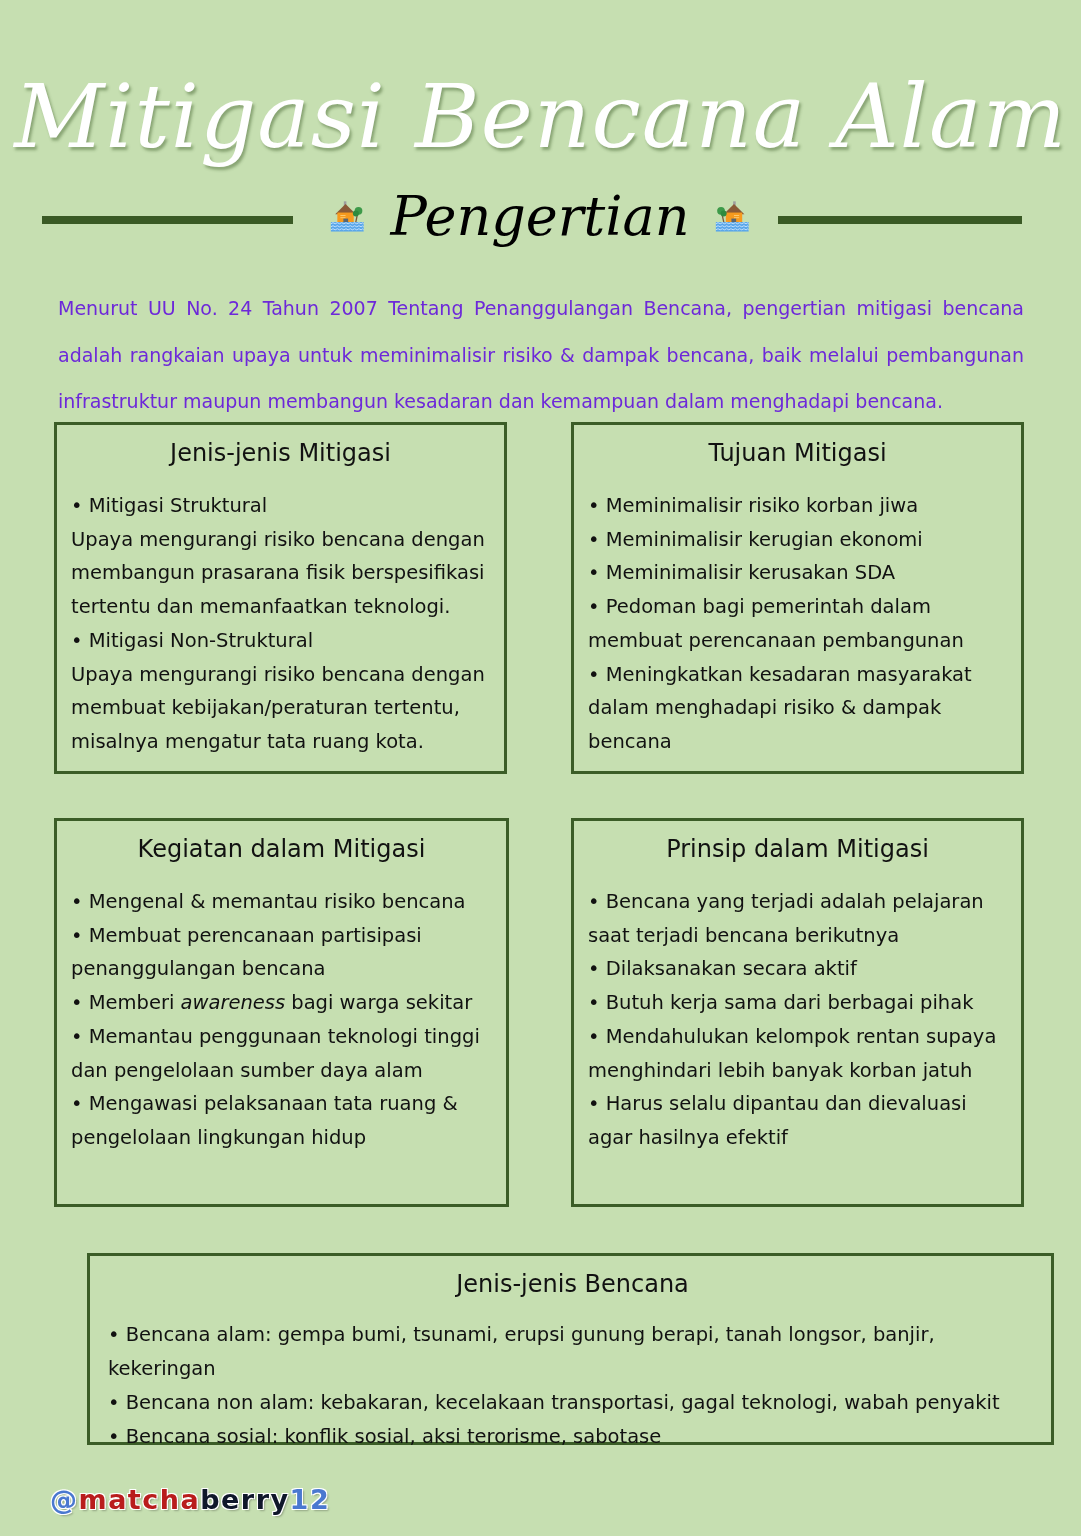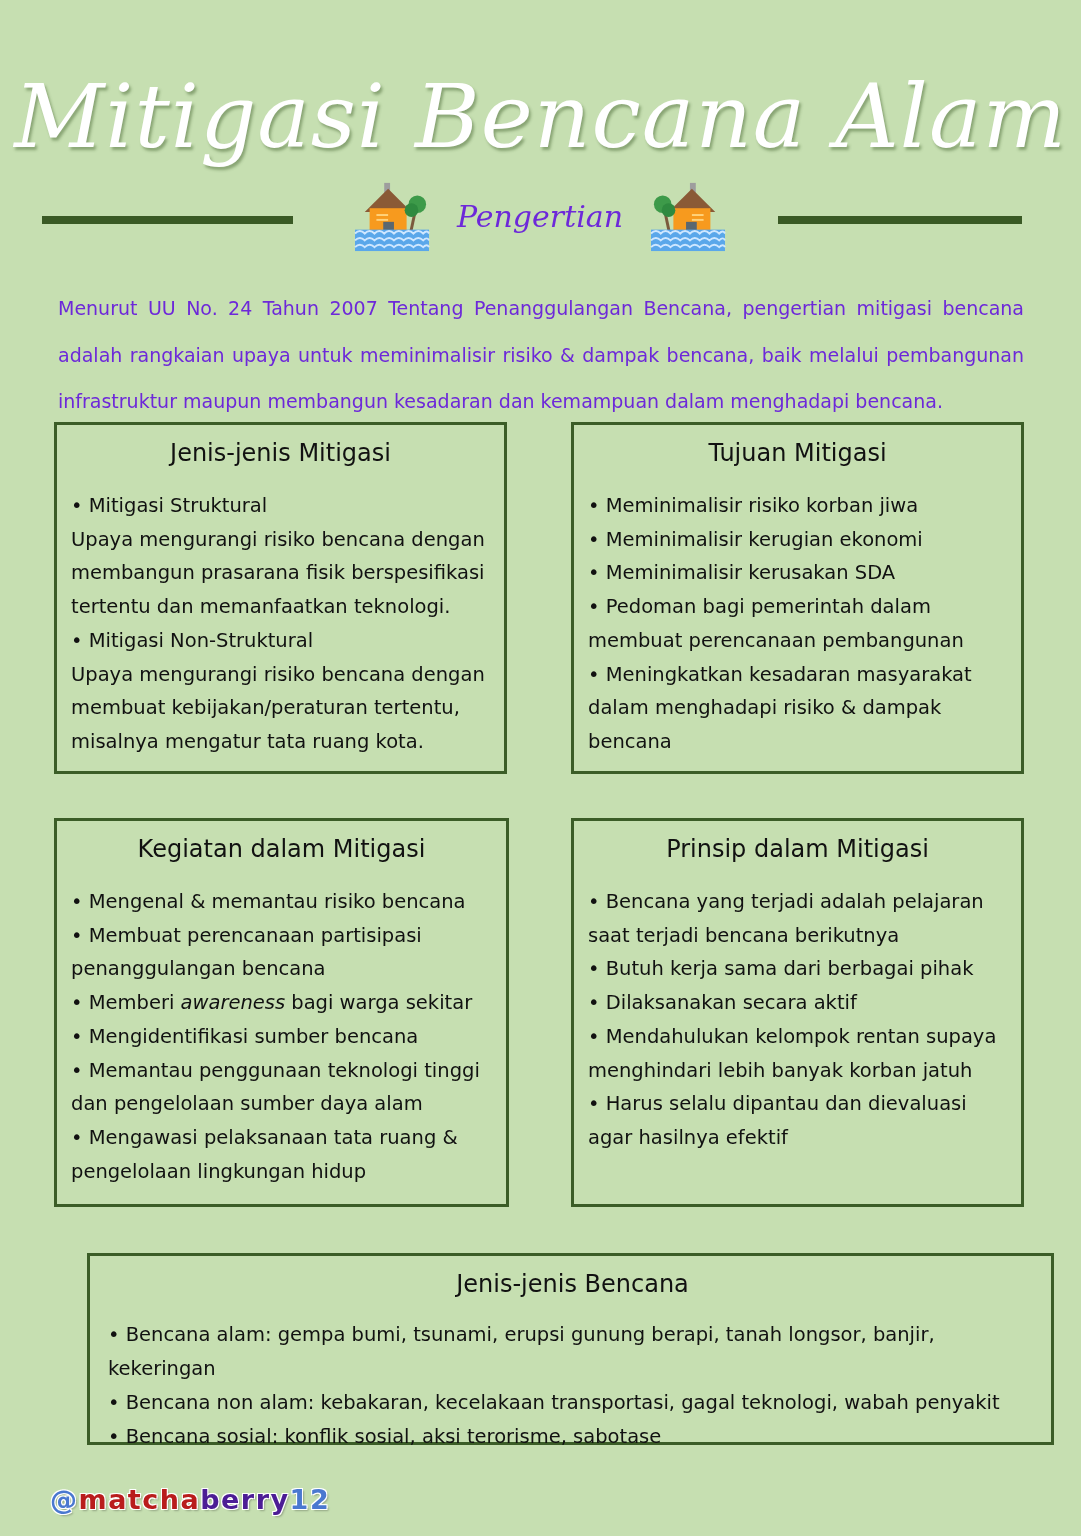--- a/index.html
+++ b/index.html
@@ -26,21 +26,21 @@
     position: absolute; top: 216px; height: 8px; background: #3a5a25;
   }
   .rule.left { left: 42px; width: 251px; }
   .rule.right { left: 778px; width: 244px; }
   .section-head {
     position: absolute; top: 176px; left: 330px; width: 420px; height: 80px;
     display: flex; align-items: center; justify-content: center; gap: 26px;
   }
   .section-head .label {
     font-family: "DejaVu Serif", serif; font-style: italic;
-    font-size: 30px; color: #6d28d9;
+    font-size: 54px; color: #000000;
   }
   .flood-icon { width: 78px; height: 74px; }
   .intro {
     position: absolute; left: 58px; top: 266px; width: 966px;
     font-size: 19px; line-height: 46.5px; color: #6d28d9;
     text-align: justify;
   }
   .box {
     position: absolute;
     border: 3px solid #3b5d27;
@@ -132,41 +132,40 @@
     <li class="bullet">Meningkatkan kesadaran masyarakat dalam menghadapi risiko &amp; dampak bencana</li>
   </ul>
 </div>
 
 <div class="box" id="box-kegiatan">
   <div class="box-title">Kegiatan dalam Mitigasi</div>
   <ul>
     <li class="bullet">Mengenal &amp; memantau risiko bencana</li>
     <li class="bullet">Membuat perencanaan partisipasi penanggulangan bencana</li>
     <li class="bullet"><span>Memberi </span><span class="em">awareness</span><span> bagi warga sekitar</span></li>
-    <li class="bullet">Mengidentifikasi sumber bencana</li>
     <li class="bullet">Memantau penggunaan teknologi tinggi dan pengelolaan sumber daya alam</li>
     <li class="bullet">Mengawasi pelaksanaan tata ruang &amp; pengelolaan lingkungan hidup</li>
   </ul>
 </div>
 
 <div class="box" id="box-prinsip">
   <div class="box-title">Prinsip dalam Mitigasi</div>
   <ul>
     <li class="bullet">Bencana yang terjadi adalah pelajaran saat terjadi bencana berikutnya</li>
+    <li class="bullet">Dilaksanakan secara aktif</li>
     <li class="bullet">Butuh kerja sama dari berbagai pihak</li>
-    <li class="bullet">Dilaksanakan secara aktif</li>
     <li class="bullet">Mendahulukan kelompok rentan supaya menghindari lebih banyak korban jatuh</li>
     <li class="bullet">Harus selalu dipantau dan dievaluasi agar hasilnya efektif</li>
   </ul>
 </div>
 
 <div class="box" id="box-bencana">
   <div class="box-title">Jenis-jenis Bencana</div>
   <ul>
     <li class="bullet">Bencana alam: gempa bumi, tsunami, erupsi gunung berapi, tanah longsor, banjir, kekeringan</li>
     <li class="bullet">Bencana non alam: kebakaran, kecelakaan transportasi, gagal teknologi, wabah penyakit</li>
     <li class="bullet">Bencana sosial: konflik sosial, aksi terorisme, sabotase</li>
   </ul>
 </div>
 
 <div class="watermark">
-  <span style="color:#4a78d0">@</span><span style="color:#b91c1c">matcha</span><span style="color:#4c1d95">berry</span><span style="color:#4a78d0">12</span>
+  <span style="color:#4a78d0">@</span><span style="color:#b91c1c">matcha</span><span style="color:#0f172a">berry</span><span style="color:#4a78d0">12</span>
 </div>
 
 </body></html>

